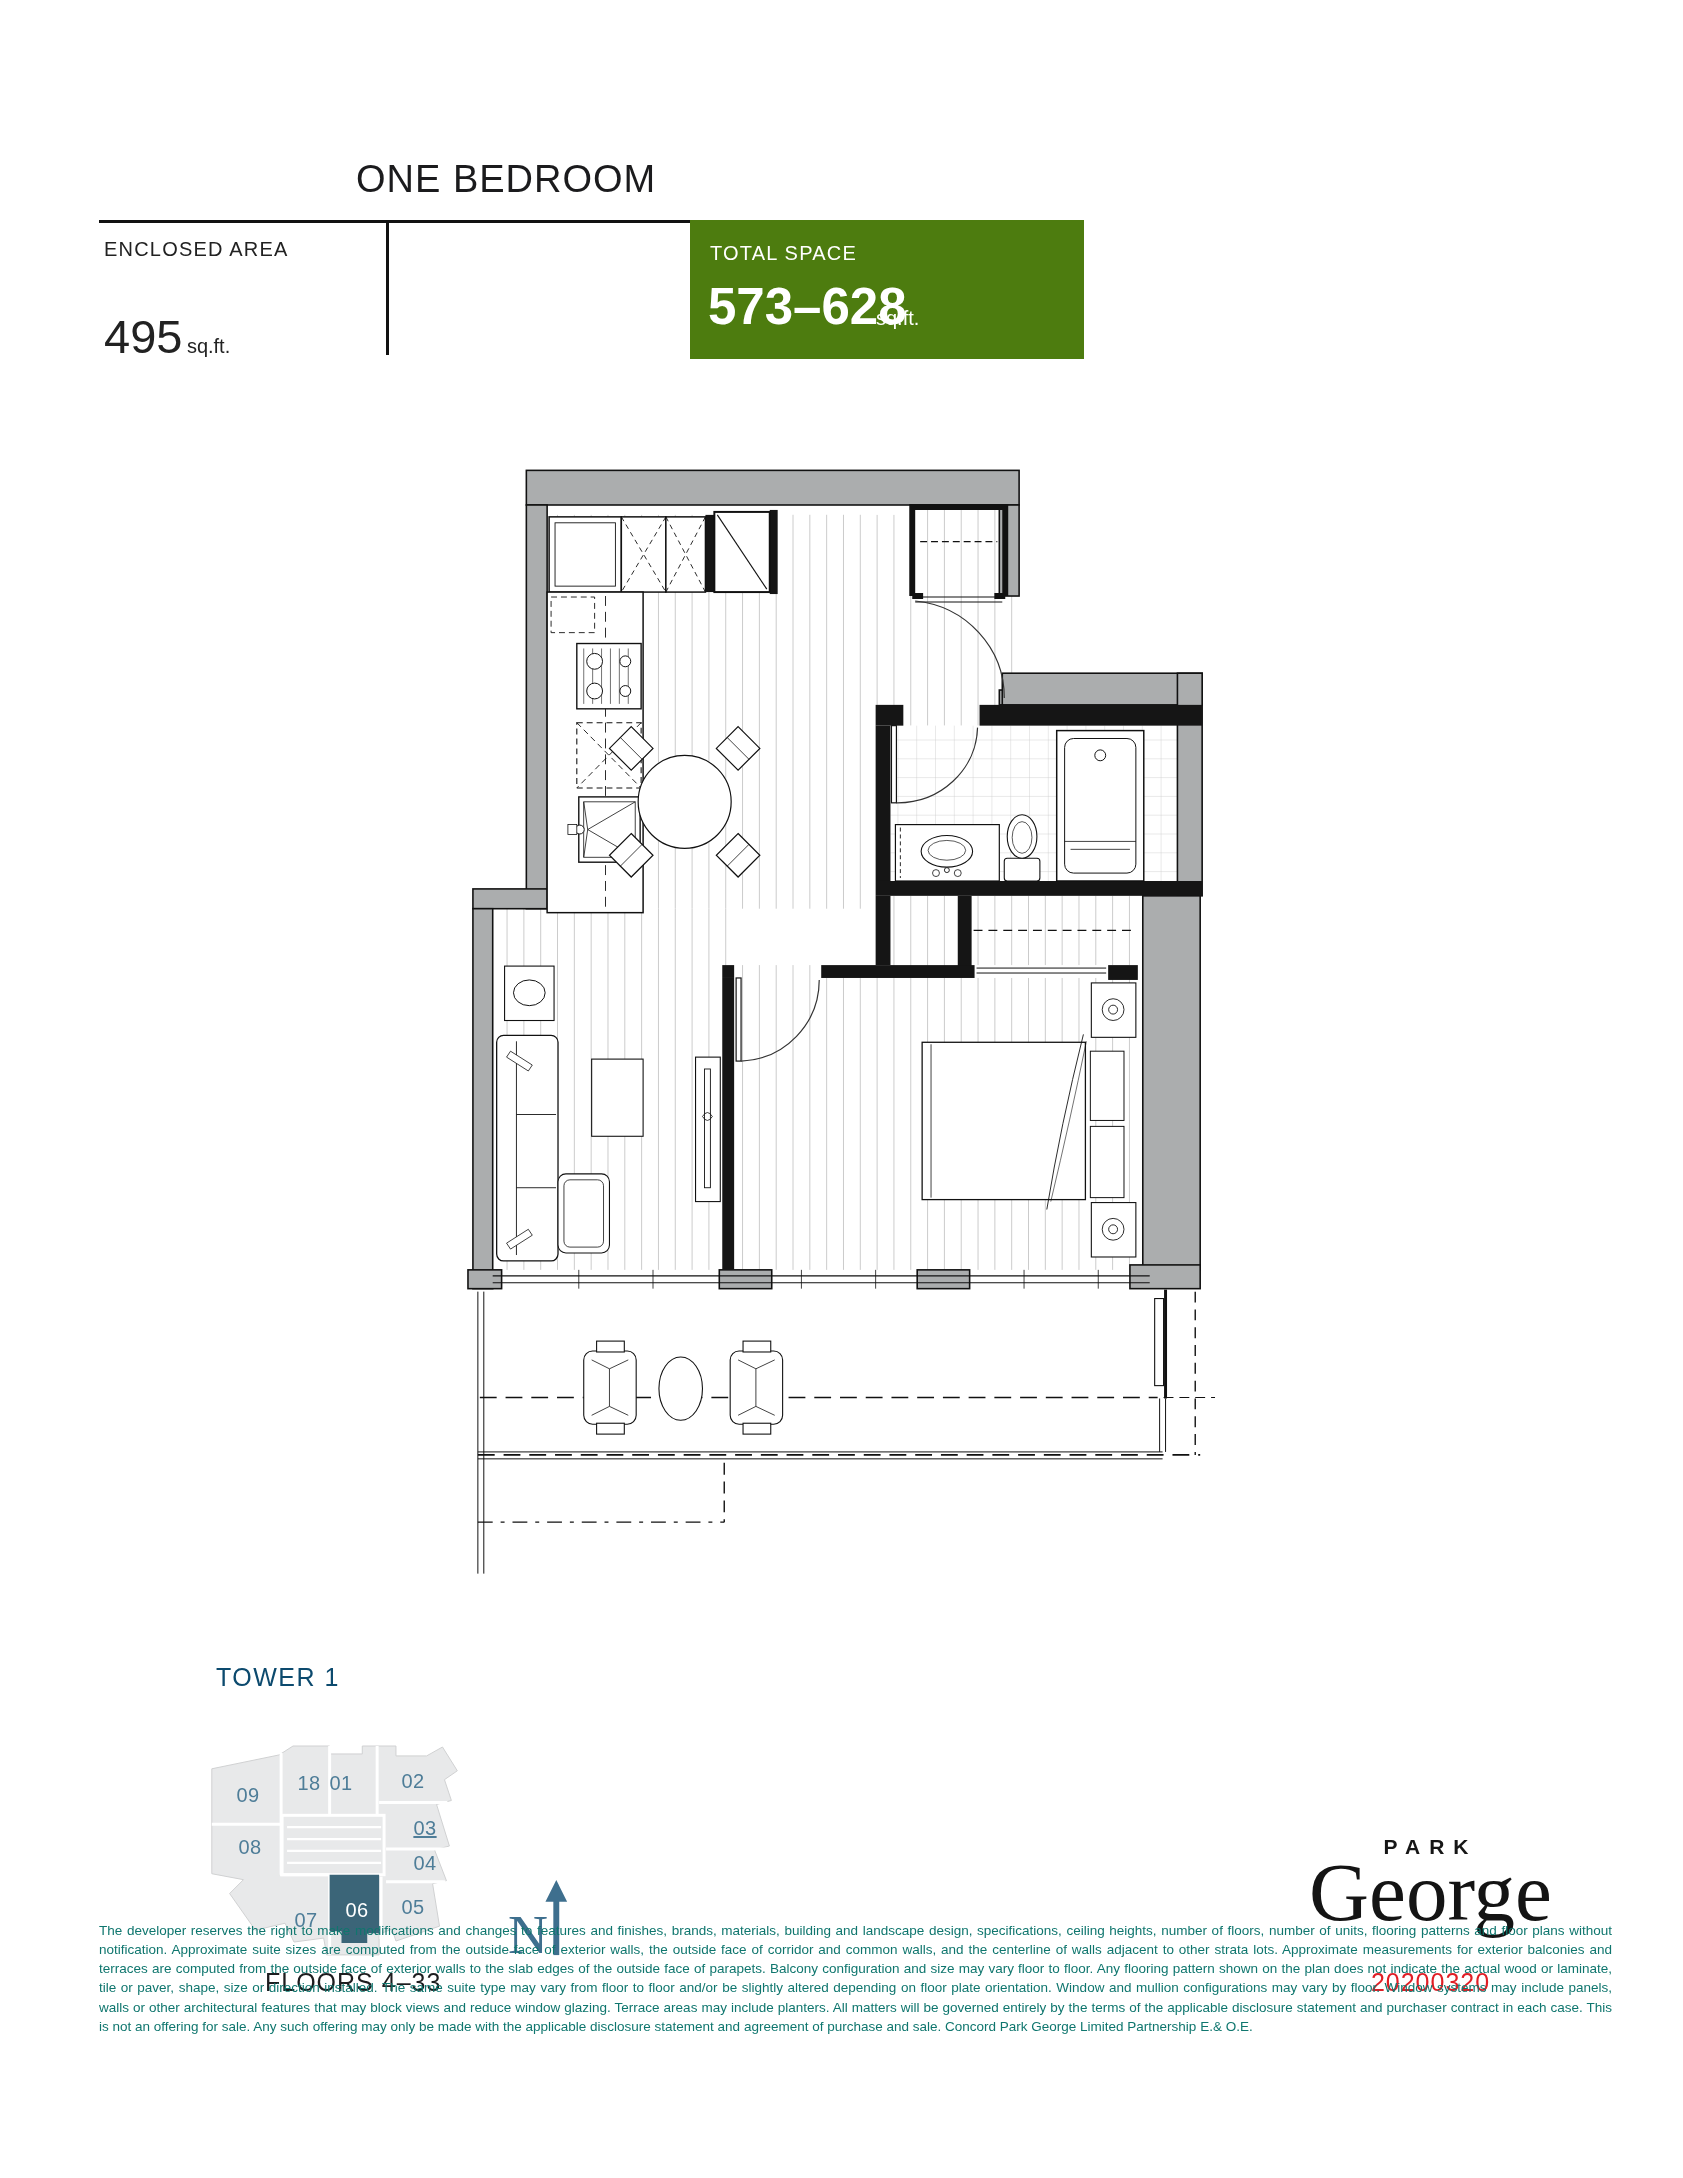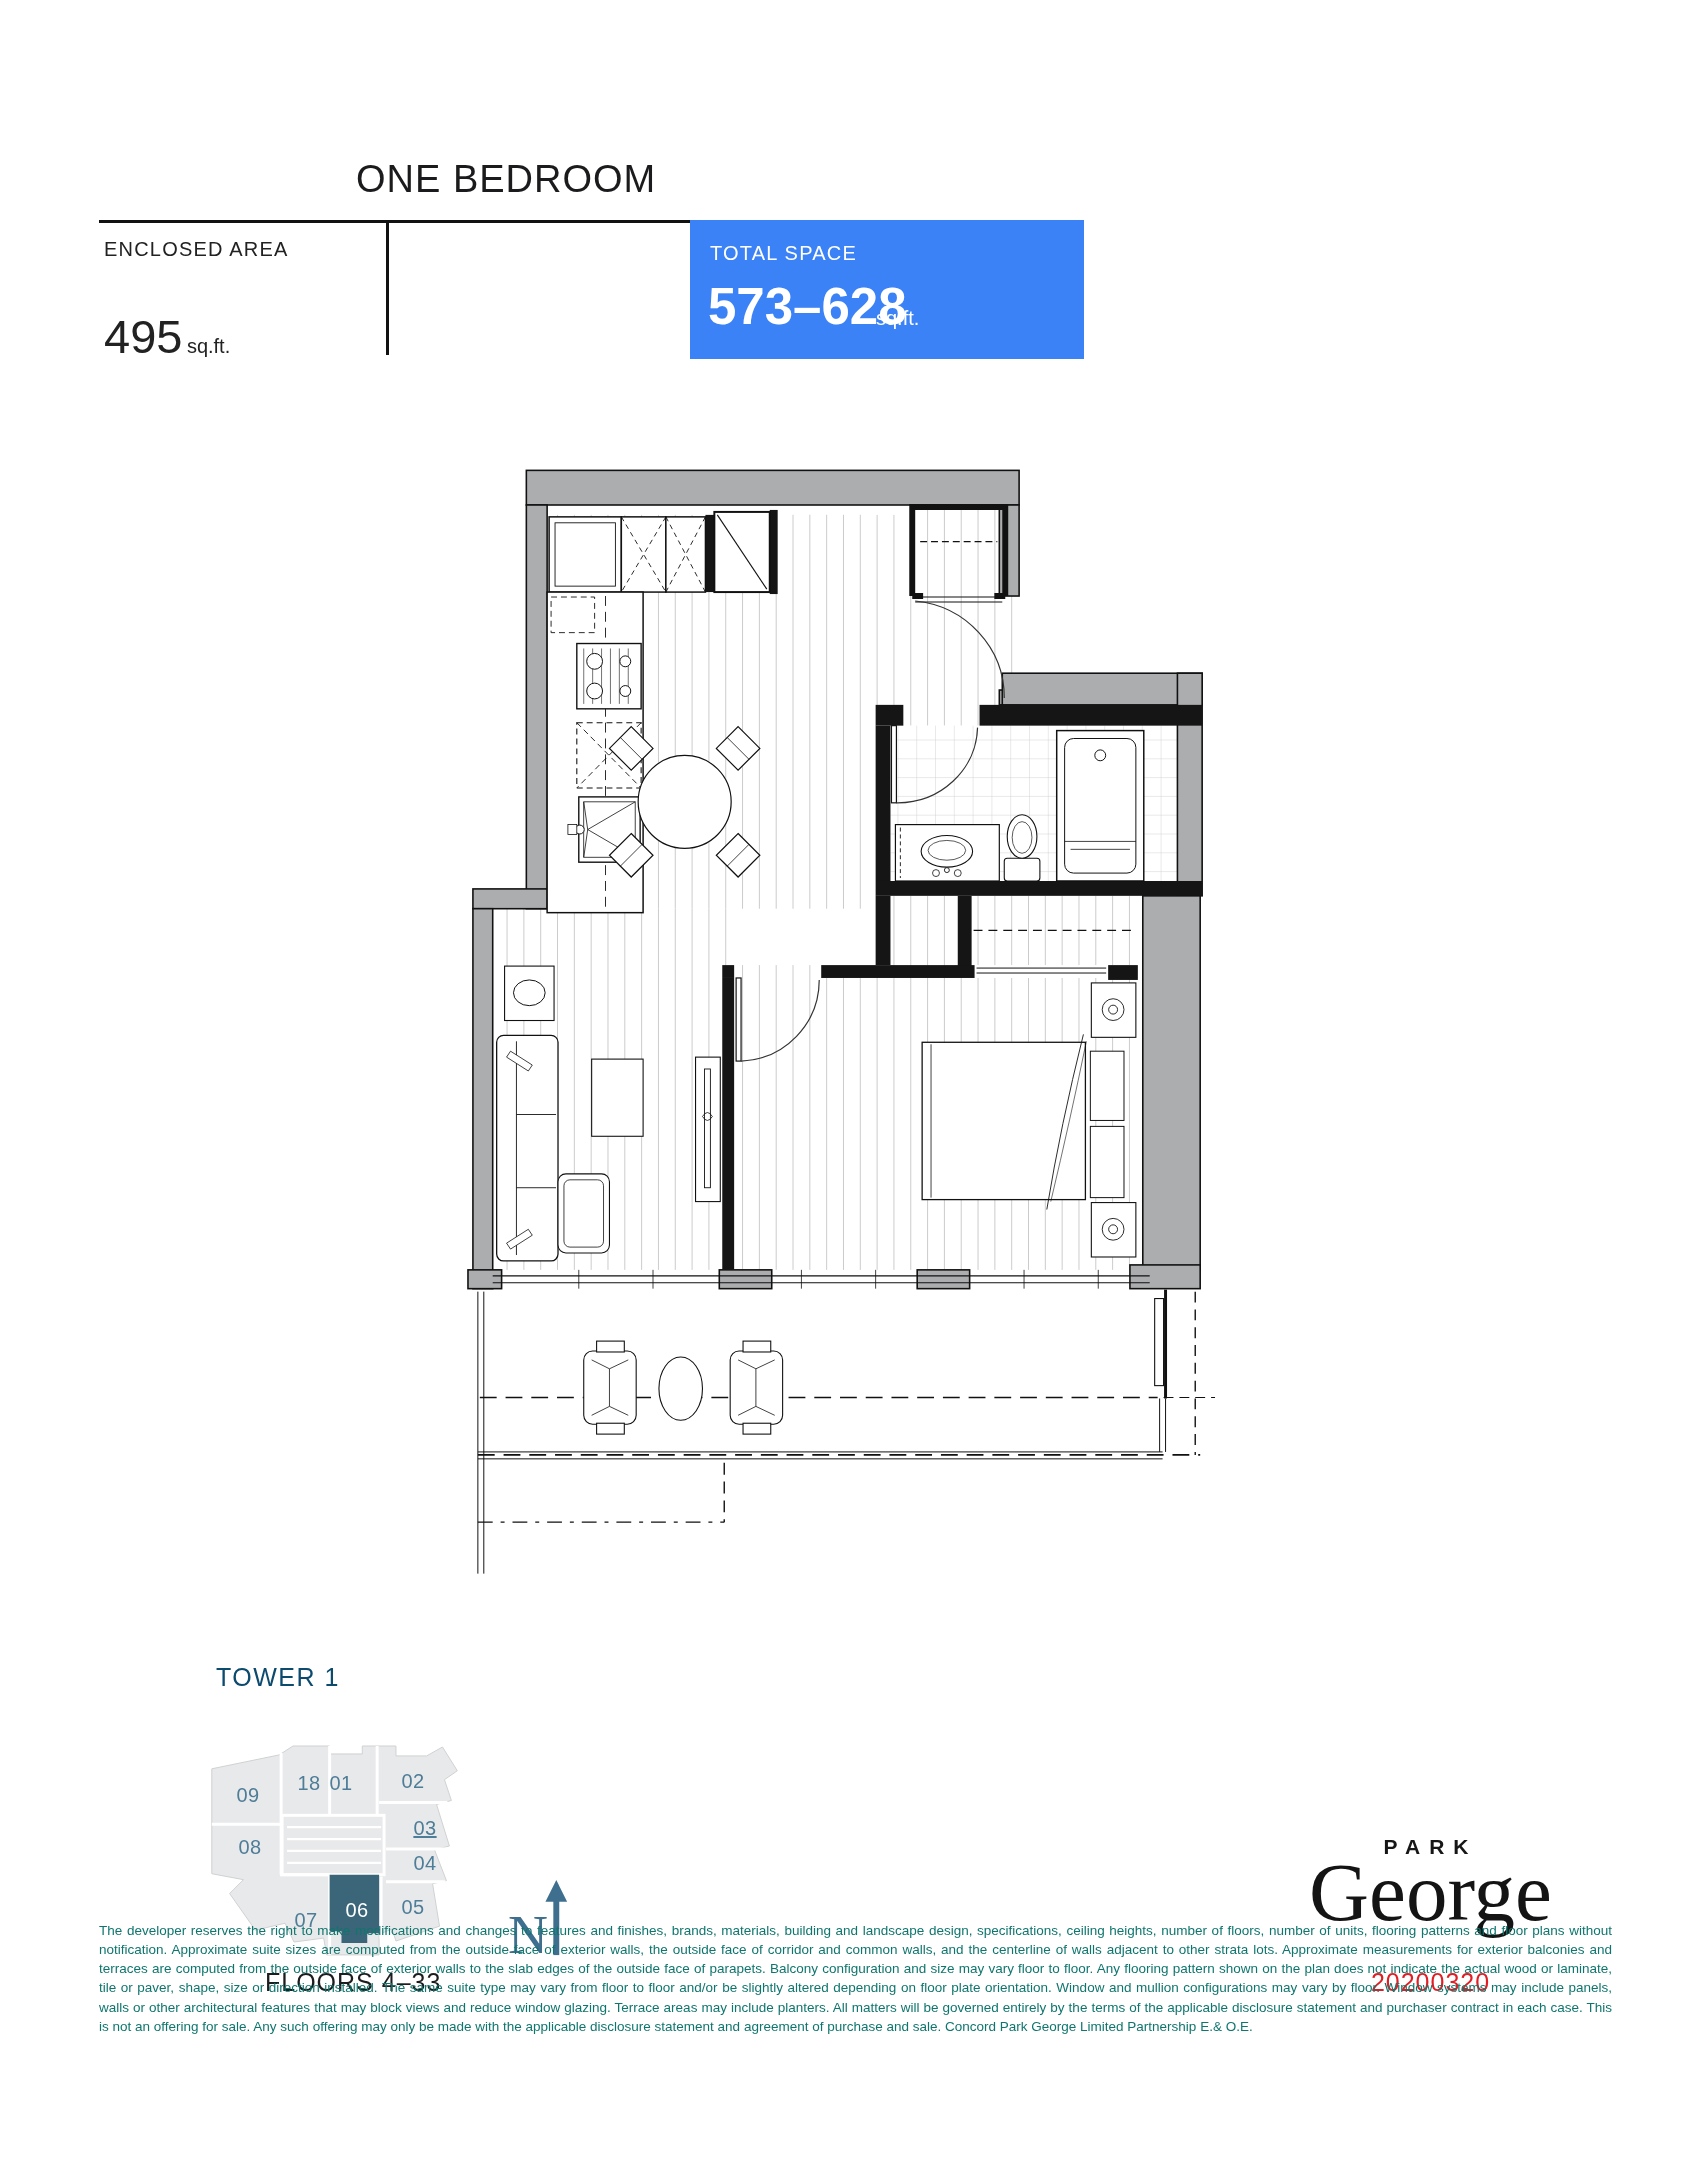--- a/index.html
+++ b/index.html
@@ -10,21 +10,21 @@
   #plan-code{left:94px;top:28px;font-family:"Liberation Serif",serif;font-size:186px;line-height:1;
              letter-spacing:-4px;color:#3F6F8E;}
   #plan-name{left:356px;top:158px;font-size:38px;letter-spacing:1px;color:#1b1b1d;}
   
   .rule{left:99px;top:220px;width:591px;height:3px;background:#111;}
   .divider{left:386px;top:220px;width:3px;height:135px;background:#111;}
   .stat-label{font-size:20px;letter-spacing:1.2px;color:#222;}
   .stat-sub{font-size:16.3px;color:#222;}
   .stat-value{font-size:47px;color:#222;}
   .stat-unit{font-size:20px;color:#222;}
-  #stat-total{left:690px;top:220px;width:394px;height:139px;background:#3b82f6;color:#fff;}
+  #stat-total{left:690px;top:220px;width:394px;height:139px;background:#4d7c0f;color:#fff;}
   #stat-total .stat-label{color:#fff;position:absolute;left:20px;top:22px;}
   #stat-total .stat-value{color:#fff;position:absolute;left:18px;top:57px;font-size:51px;font-weight:bold;}
   #stat-total .stat-unit{color:#fff;position:absolute;left:186px;top:87px;}
   #note{left:99px;top:366px;font-size:17px;color:#222;}
   
   #tower-title{left:216px;top:1663px;font-size:25px;letter-spacing:1.5px;color:#0c4a6e;}
   #floors-label{left:265px;top:1968px;font-size:25px;letter-spacing:1px;color:#1c1c1e;}
   .unit-label{width:34px;text-align:center;font-size:20px;font-weight:500;letter-spacing:0.5px;color:#4E7D98;}
   .unit-label.hl{color:#fff;}
   

